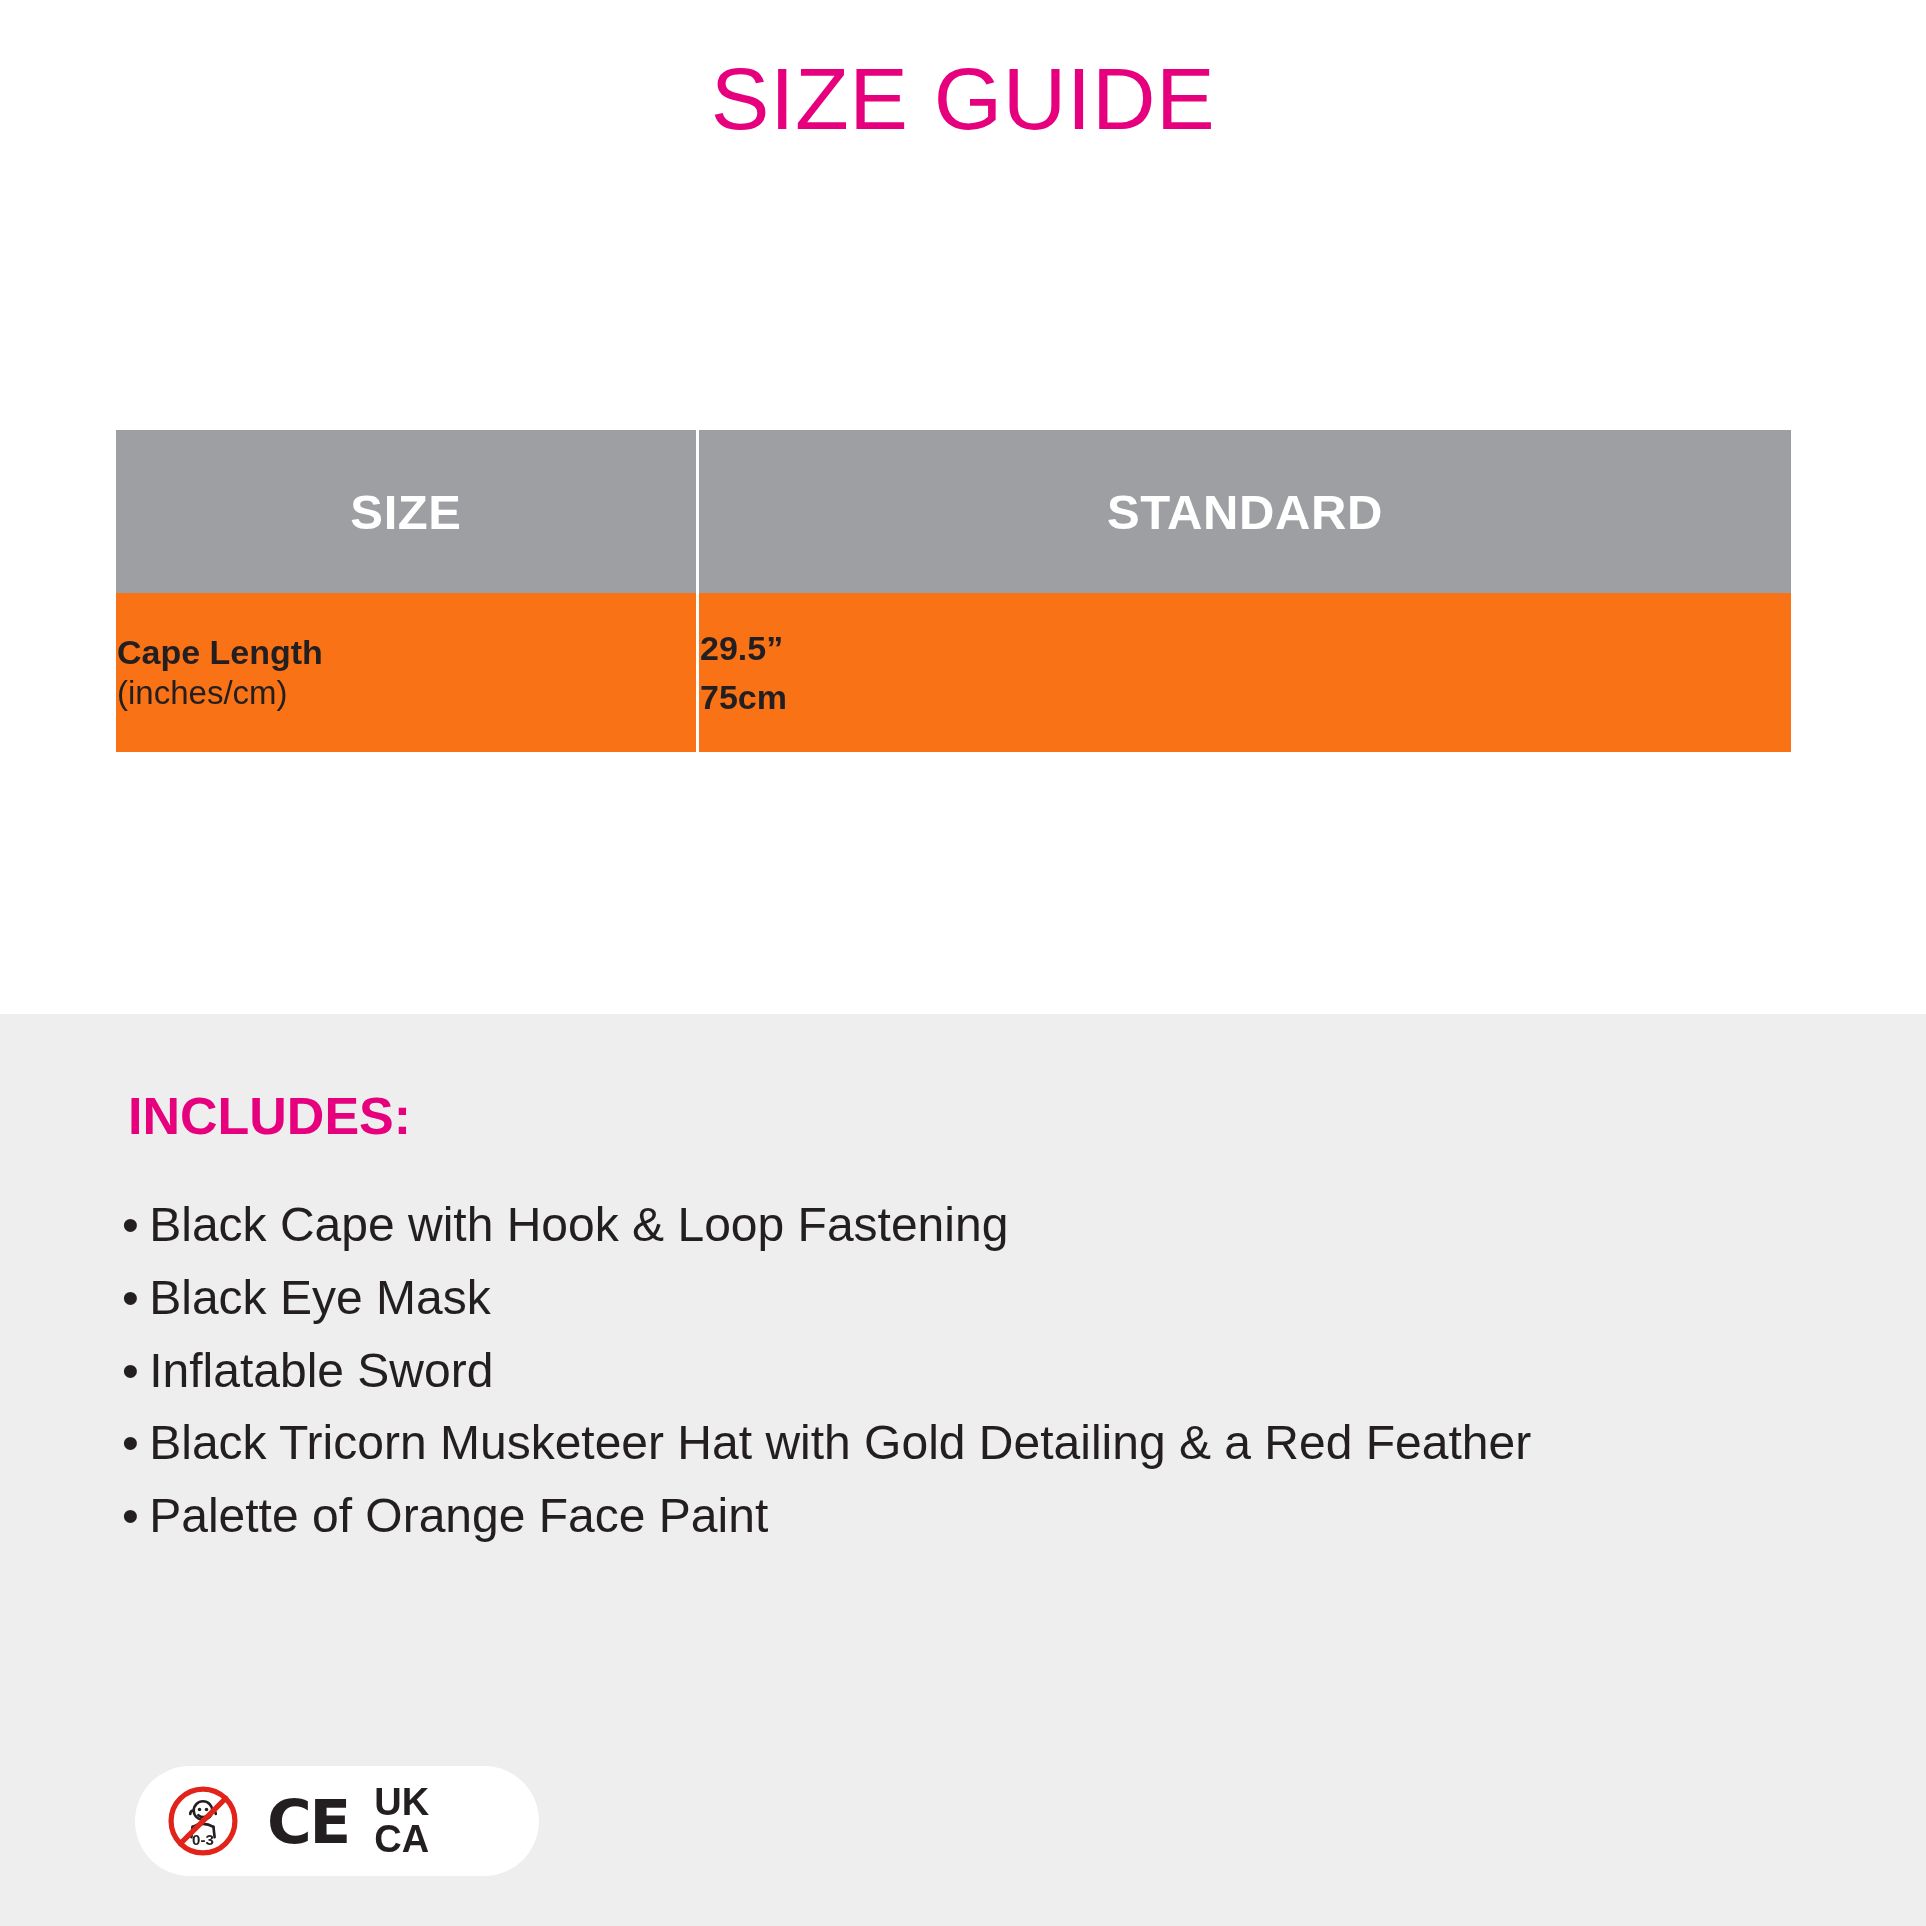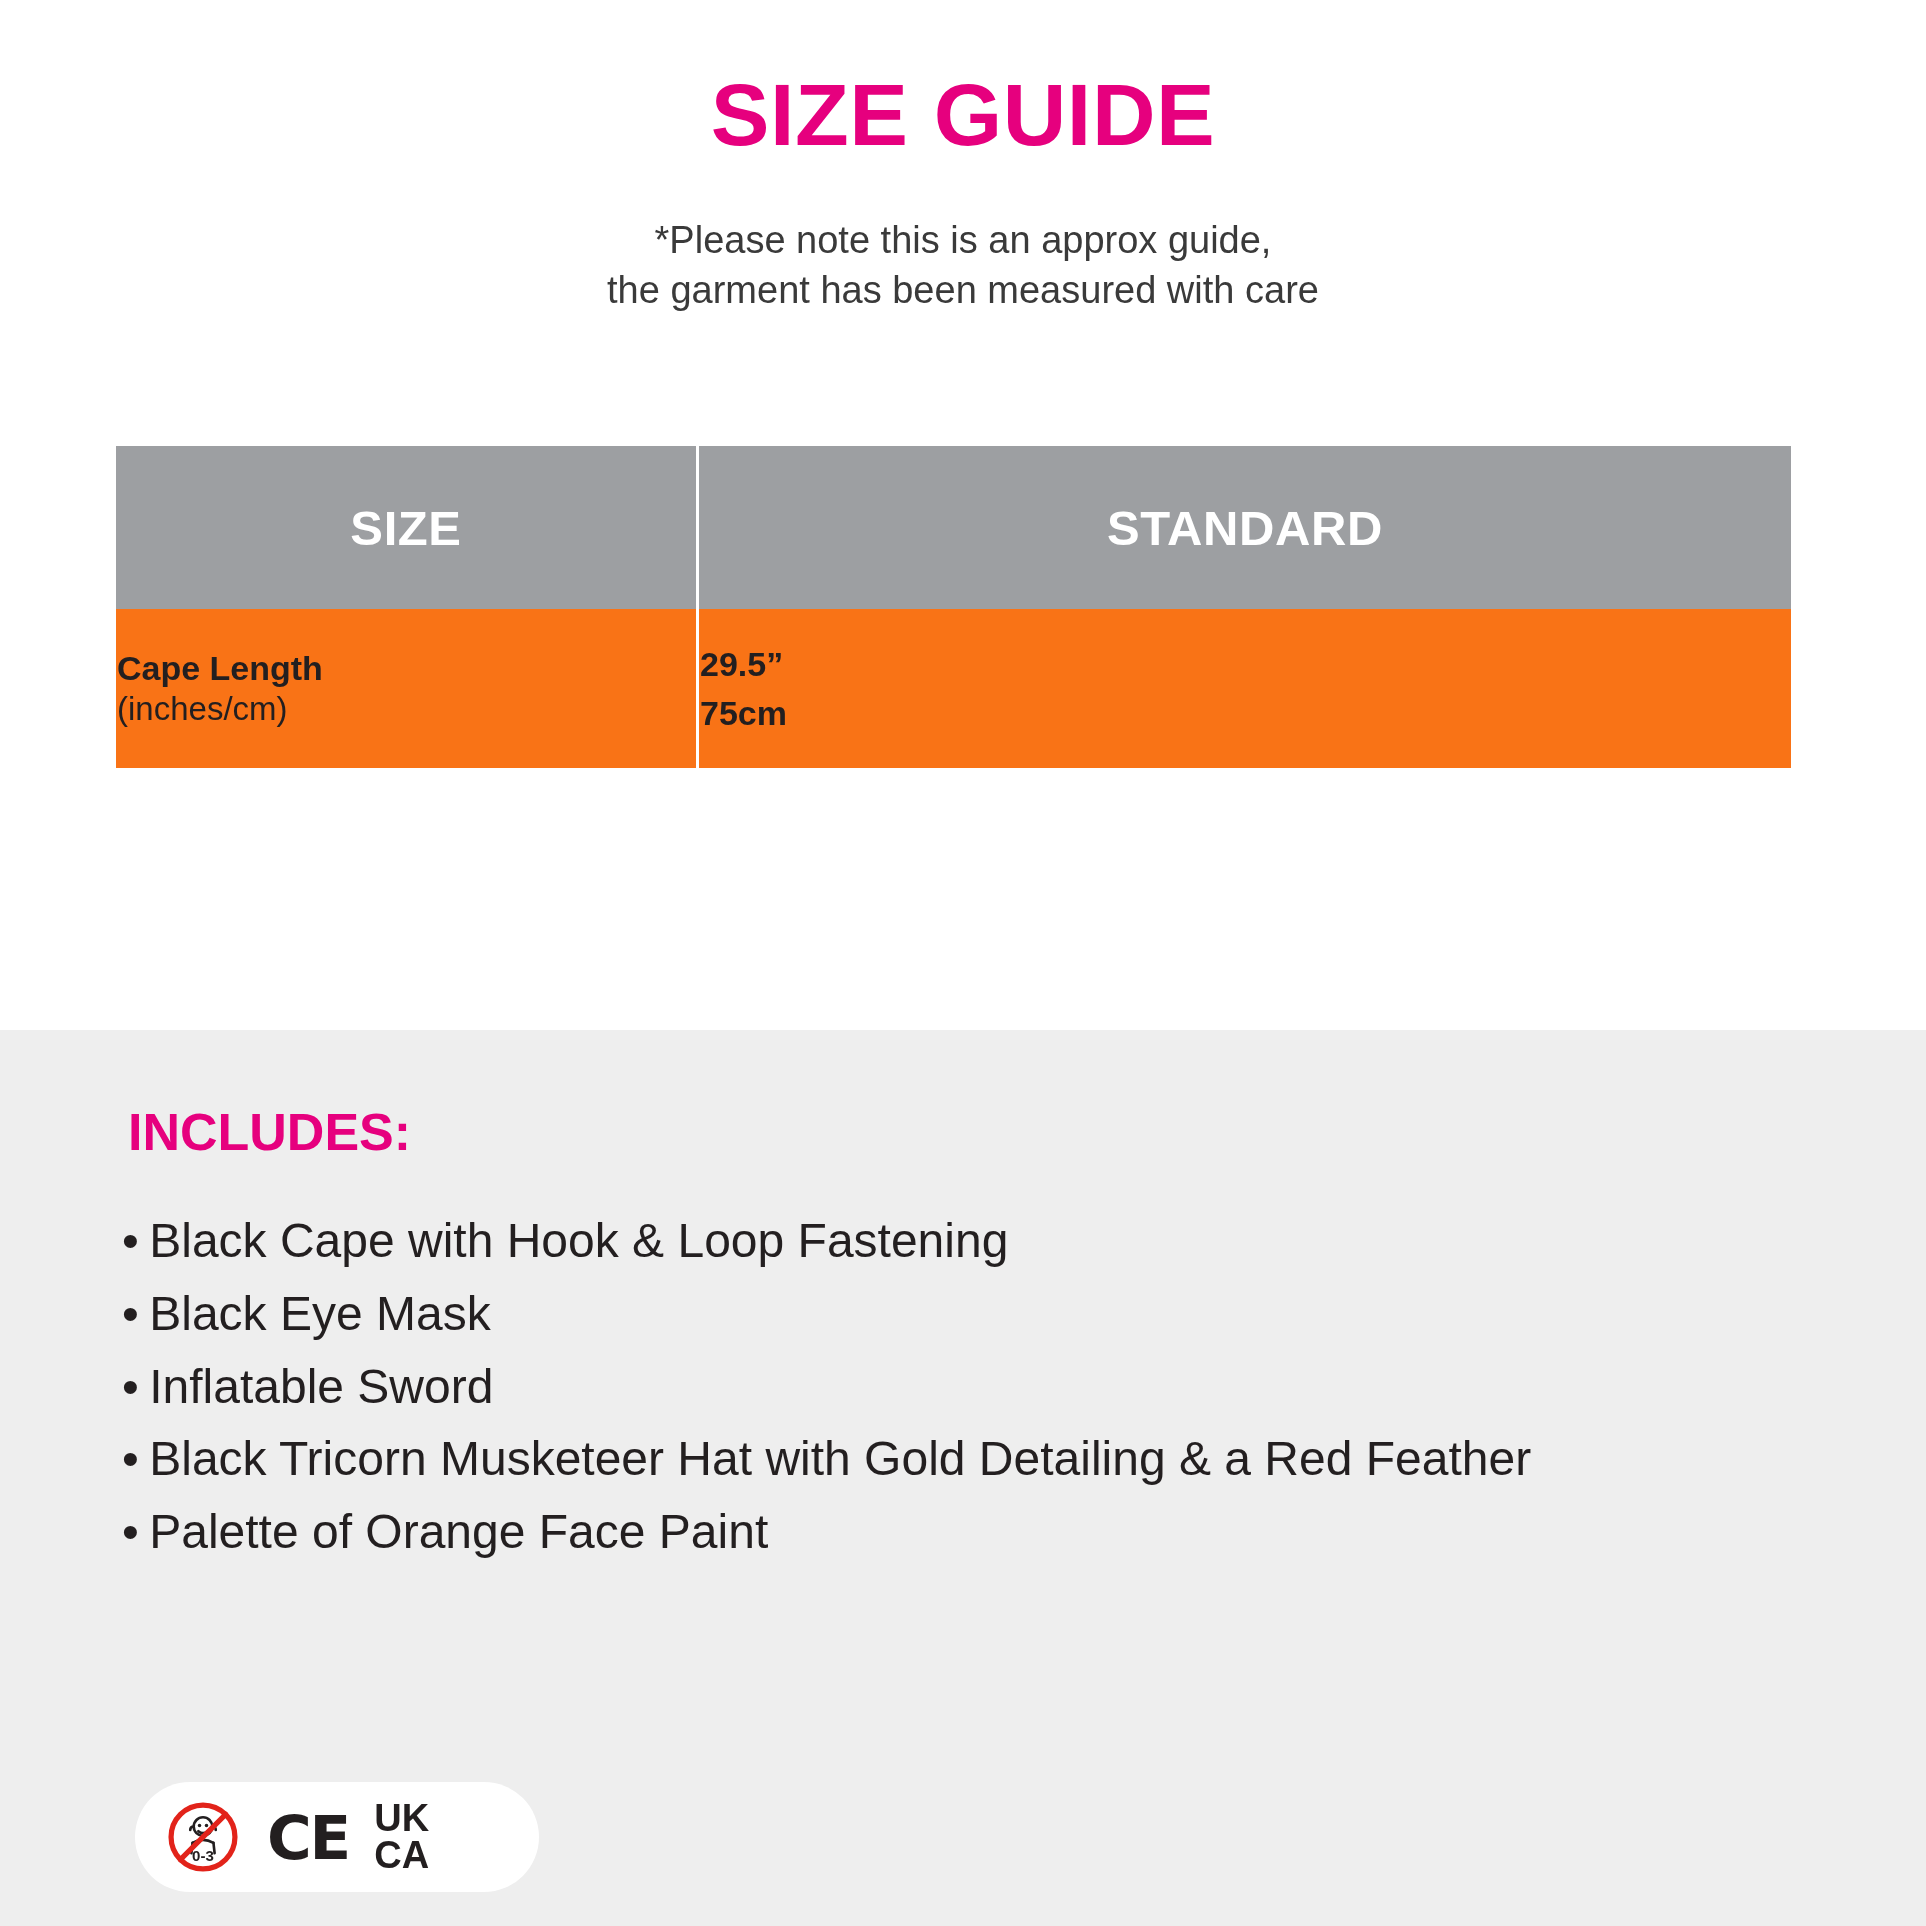--- a/index.html
+++ b/index.html
@@ -21,25 +21,25 @@
     width: 100%;
     height: 1014px;
     background: #ffffff;
     box-sizing: border-box;
   }
 
   .title {
     text-align: center;
     color: #e6007e;
     font-size: 88px;
-    font-weight: bold;
+    font-weight: normal;
     letter-spacing: 0.6px;
     line-height: 1;
     padding-top: 55px;
-    margin: 16px;
+    margin: 0;
   }
 
   .note {
     text-align: center;
     color: #3a3a3a;
     font-size: 38px;
     line-height: 1.32;
     margin: 0;
     padding-top: 40px;
     font-weight: 300;
@@ -174,24 +174,20 @@
     letter-spacing: 0px;
   }
 </style>
 </head>
 <body>
 
 <div class="top-section">
 
   <h1 class="title">SIZE GUIDE</h1>
 
-  <div class="note">
-    <div>*Please note this is an approx guide,</div>
-    <div>the garment has been measured with care</div>
-  </div>
 
   <div class="table-wrap">
     <table class="size-table">
       <thead>
         <tr>
           <th class="col-size">SIZE</th>
           <th>STANDARD</th>
         </tr>
       </thead>
       <tbody>

